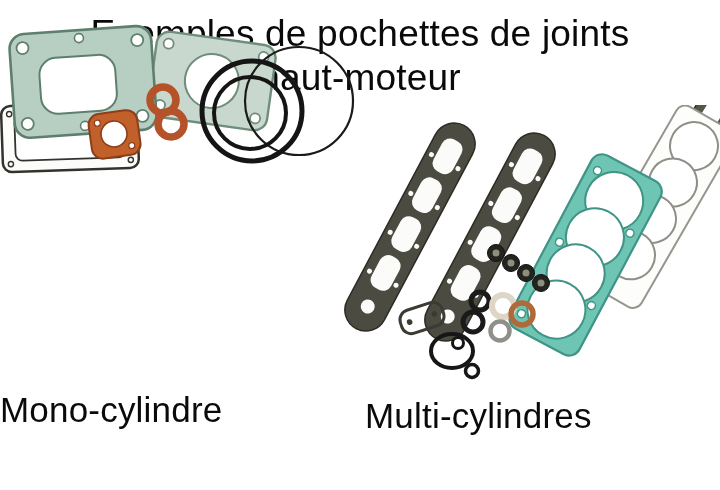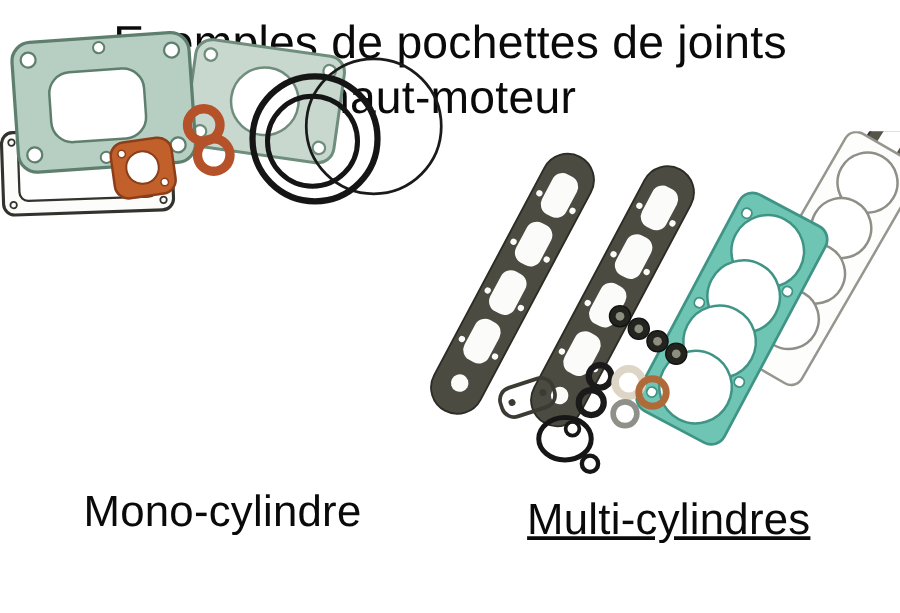--- a/index.html
+++ b/index.html
@@ -14,25 +14,25 @@
   .title{
     position:absolute;top:12px;left:0;width:720px;margin:0;
     text-align:center;font-size:37px;line-height:1.18;font-weight:400;
     letter-spacing:0.2px;color:#0a0a0a;
   }
   .title-line{display:block;}
   .illustration{position:absolute;margin:0;padding:0;}
   .illustration-mono{left:0;top:190;width:360px;height:205px;}
   .illustration-multi{left:330px;top:105px;width:390px;height:290px;}
   .caption{
-    position:absolute;text-align:center;font-size:35px;font-weight:400;
+    position:absolute;text-align:left;font-size:35px;font-weight:400;
     color:#0a0a0a;letter-spacing:0.2px;
   }
   .caption-mono{left:0;top:390px;width:356px;}
-  .caption-multi{left:365px;top:396px;width:340px;text-decoration:underline;}
+  .caption-multi{left:365px;top:396px;width:340px;}
 </style>
 </head>
 <body>
 
 <div class="page">
 
   <h1 class="title">
     <span class="title-line">Exemples de pochettes de joints</span>
     <span class="title-line">haut-moteur</span>
   </h1>

